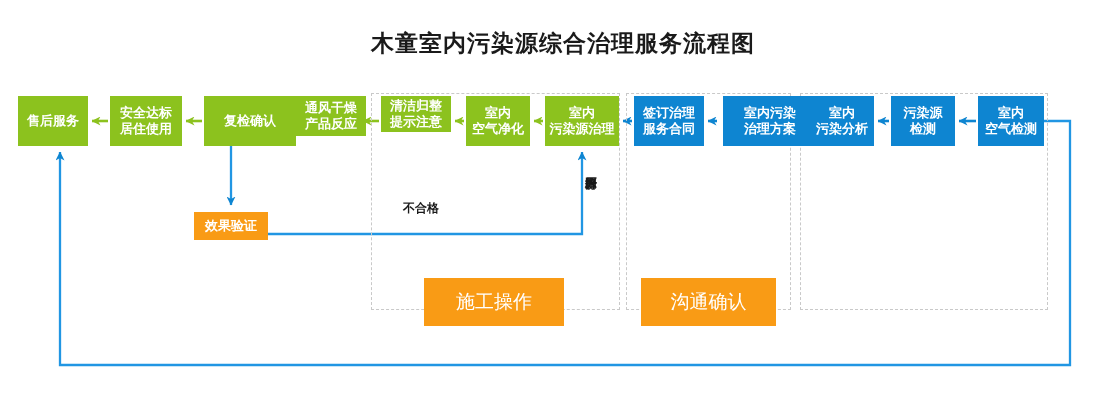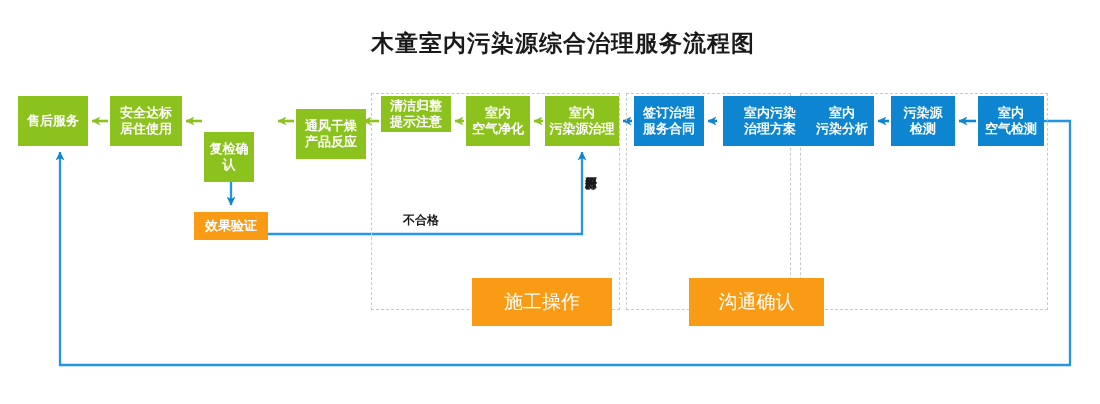--- a/index.html
+++ b/index.html
@@ -45,21 +45,21 @@
     justify-content: center;
     text-align: center;
     color: #ffffff;
     font-weight: bold;
     line-height: 1.22;
     white-space: pre-line;
   }
   .node.green  { background: #8CC21E; font-size: 13px; }
   .node.blue   { background: #0E85D1; font-size: 13px; }
   .node.orange { background: #F99B15; font-size: 13px; }
-  .node.orange.big { font-size: 19px; font-weight: normal; margin-left: 48px; }
+  .node.orange.big { font-size: 19px; font-weight: normal; }
 
   .grp {
     position: absolute;
     box-sizing: border-box;
     border: 1px dashed #c9c9c9;
     background: transparent;
   }
   .edge-label {
     position: absolute;
     font-size: 12px;
@@ -116,22 +116,22 @@
     <path d="M1044,121 L1070,121 L1070,365 L60,365 L60,152" stroke="#2196E3" stroke-width="2.3" fill="none" marker-end="url(#ab)"></path>
   </svg>
 
   <div class="grp" style="left:371px;top:93px;width:249px;height:217px;"></div>
   <div class="grp" style="left:626px;top:93px;width:165px;height:217px;"></div>
   <div class="grp" style="left:800px;top:93px;width:248px;height:217px;"></div>
 
   <div class="node green" style="left:18px;top:96px;width:70px;height:50px;">售后服务</div>
   <div class="node green" style="left:110px;top:96px;width:72px;height:50px;">安全达标
 居住使用</div>
-  <div class="node green" style="left:204px;top:96px;width:50px;height:50px;margin-top:36px;">复检确认</div>
-  <div class="node green" style="left:296px;top:96px;width:70px;height:50px;margin-top:13px;">通风干燥
+  <div class="node green" style="left:204px;top:96px;width:92px;height:50px;">复检确认</div>
+  <div class="node green" style="left:296px;top:96px;width:70px;height:40px;">通风干燥
 产品反应</div>
   <div class="node green" style="left:381px;top:96px;width:70px;height:36px;">清洁归整
 提示注意</div>
   <div class="node green" style="left:466px;top:96px;width:64px;height:50px;">室内
 空气净化</div>
   <div class="node green" style="left:545px;top:96px;width:74px;height:50px;">室内
 污染源治理</div>
 
   <div class="node blue" style="left:634px;top:96px;width:70px;height:50px;">签订治理
 服务合同</div>
@@ -142,16 +142,16 @@
   <div class="node blue" style="left:891px;top:96px;width:64px;height:50px;">污染源
 检测</div>
   <div class="node blue" style="left:978px;top:96px;width:66px;height:50px;">室内
 空气检测</div>
 
   <div class="node orange" style="left:194px;top:212px;width:74px;height:28px;">效果验证</div>
 
   <div class="node orange big" style="left:424px;top:278px;width:140px;height:48px;">施工操作</div>
   <div class="node orange big" style="left:641px;top:278px;width:135px;height:48px;">沟通确认</div>
 
-  <div class="edge-label" style="left:403px;top:212px;">不合格</div>
+  <div class="edge-label" style="left:403px;top:200px;">不合格</div>
   <div class="edge-label vertical" style="left:585px;top:168px;">分析原因</div>
 
 </div>
 
 </body></html>

